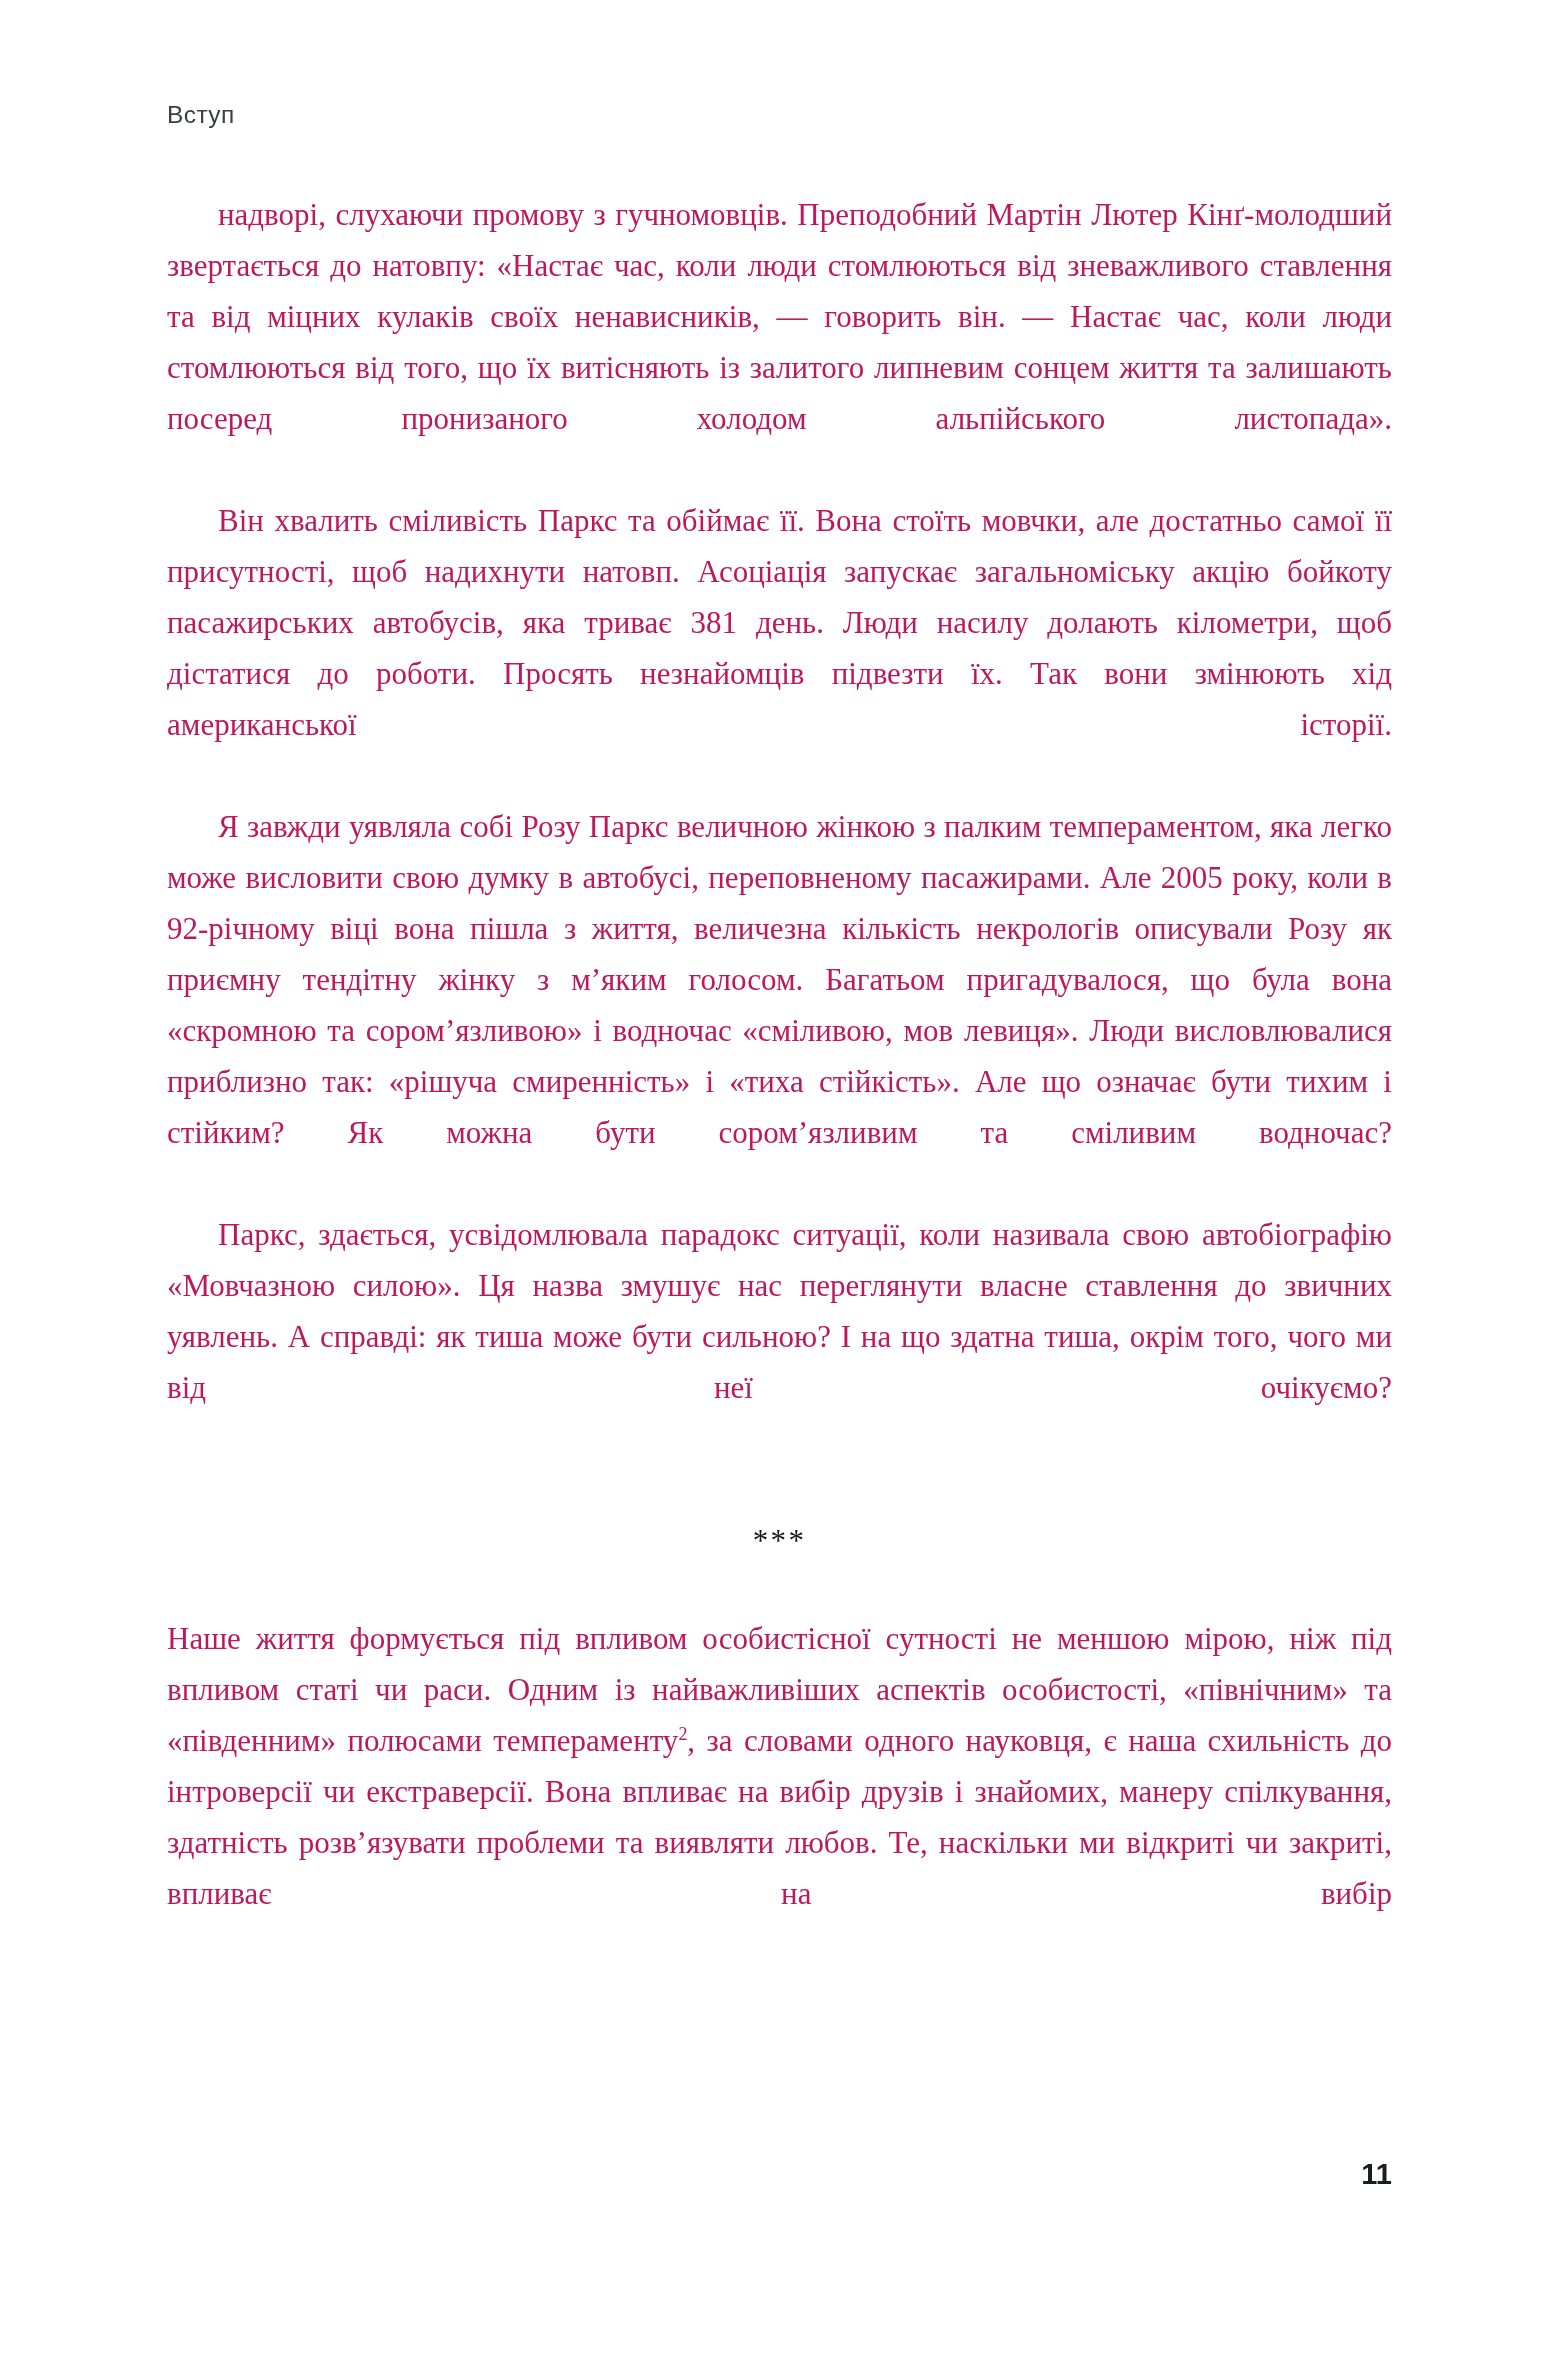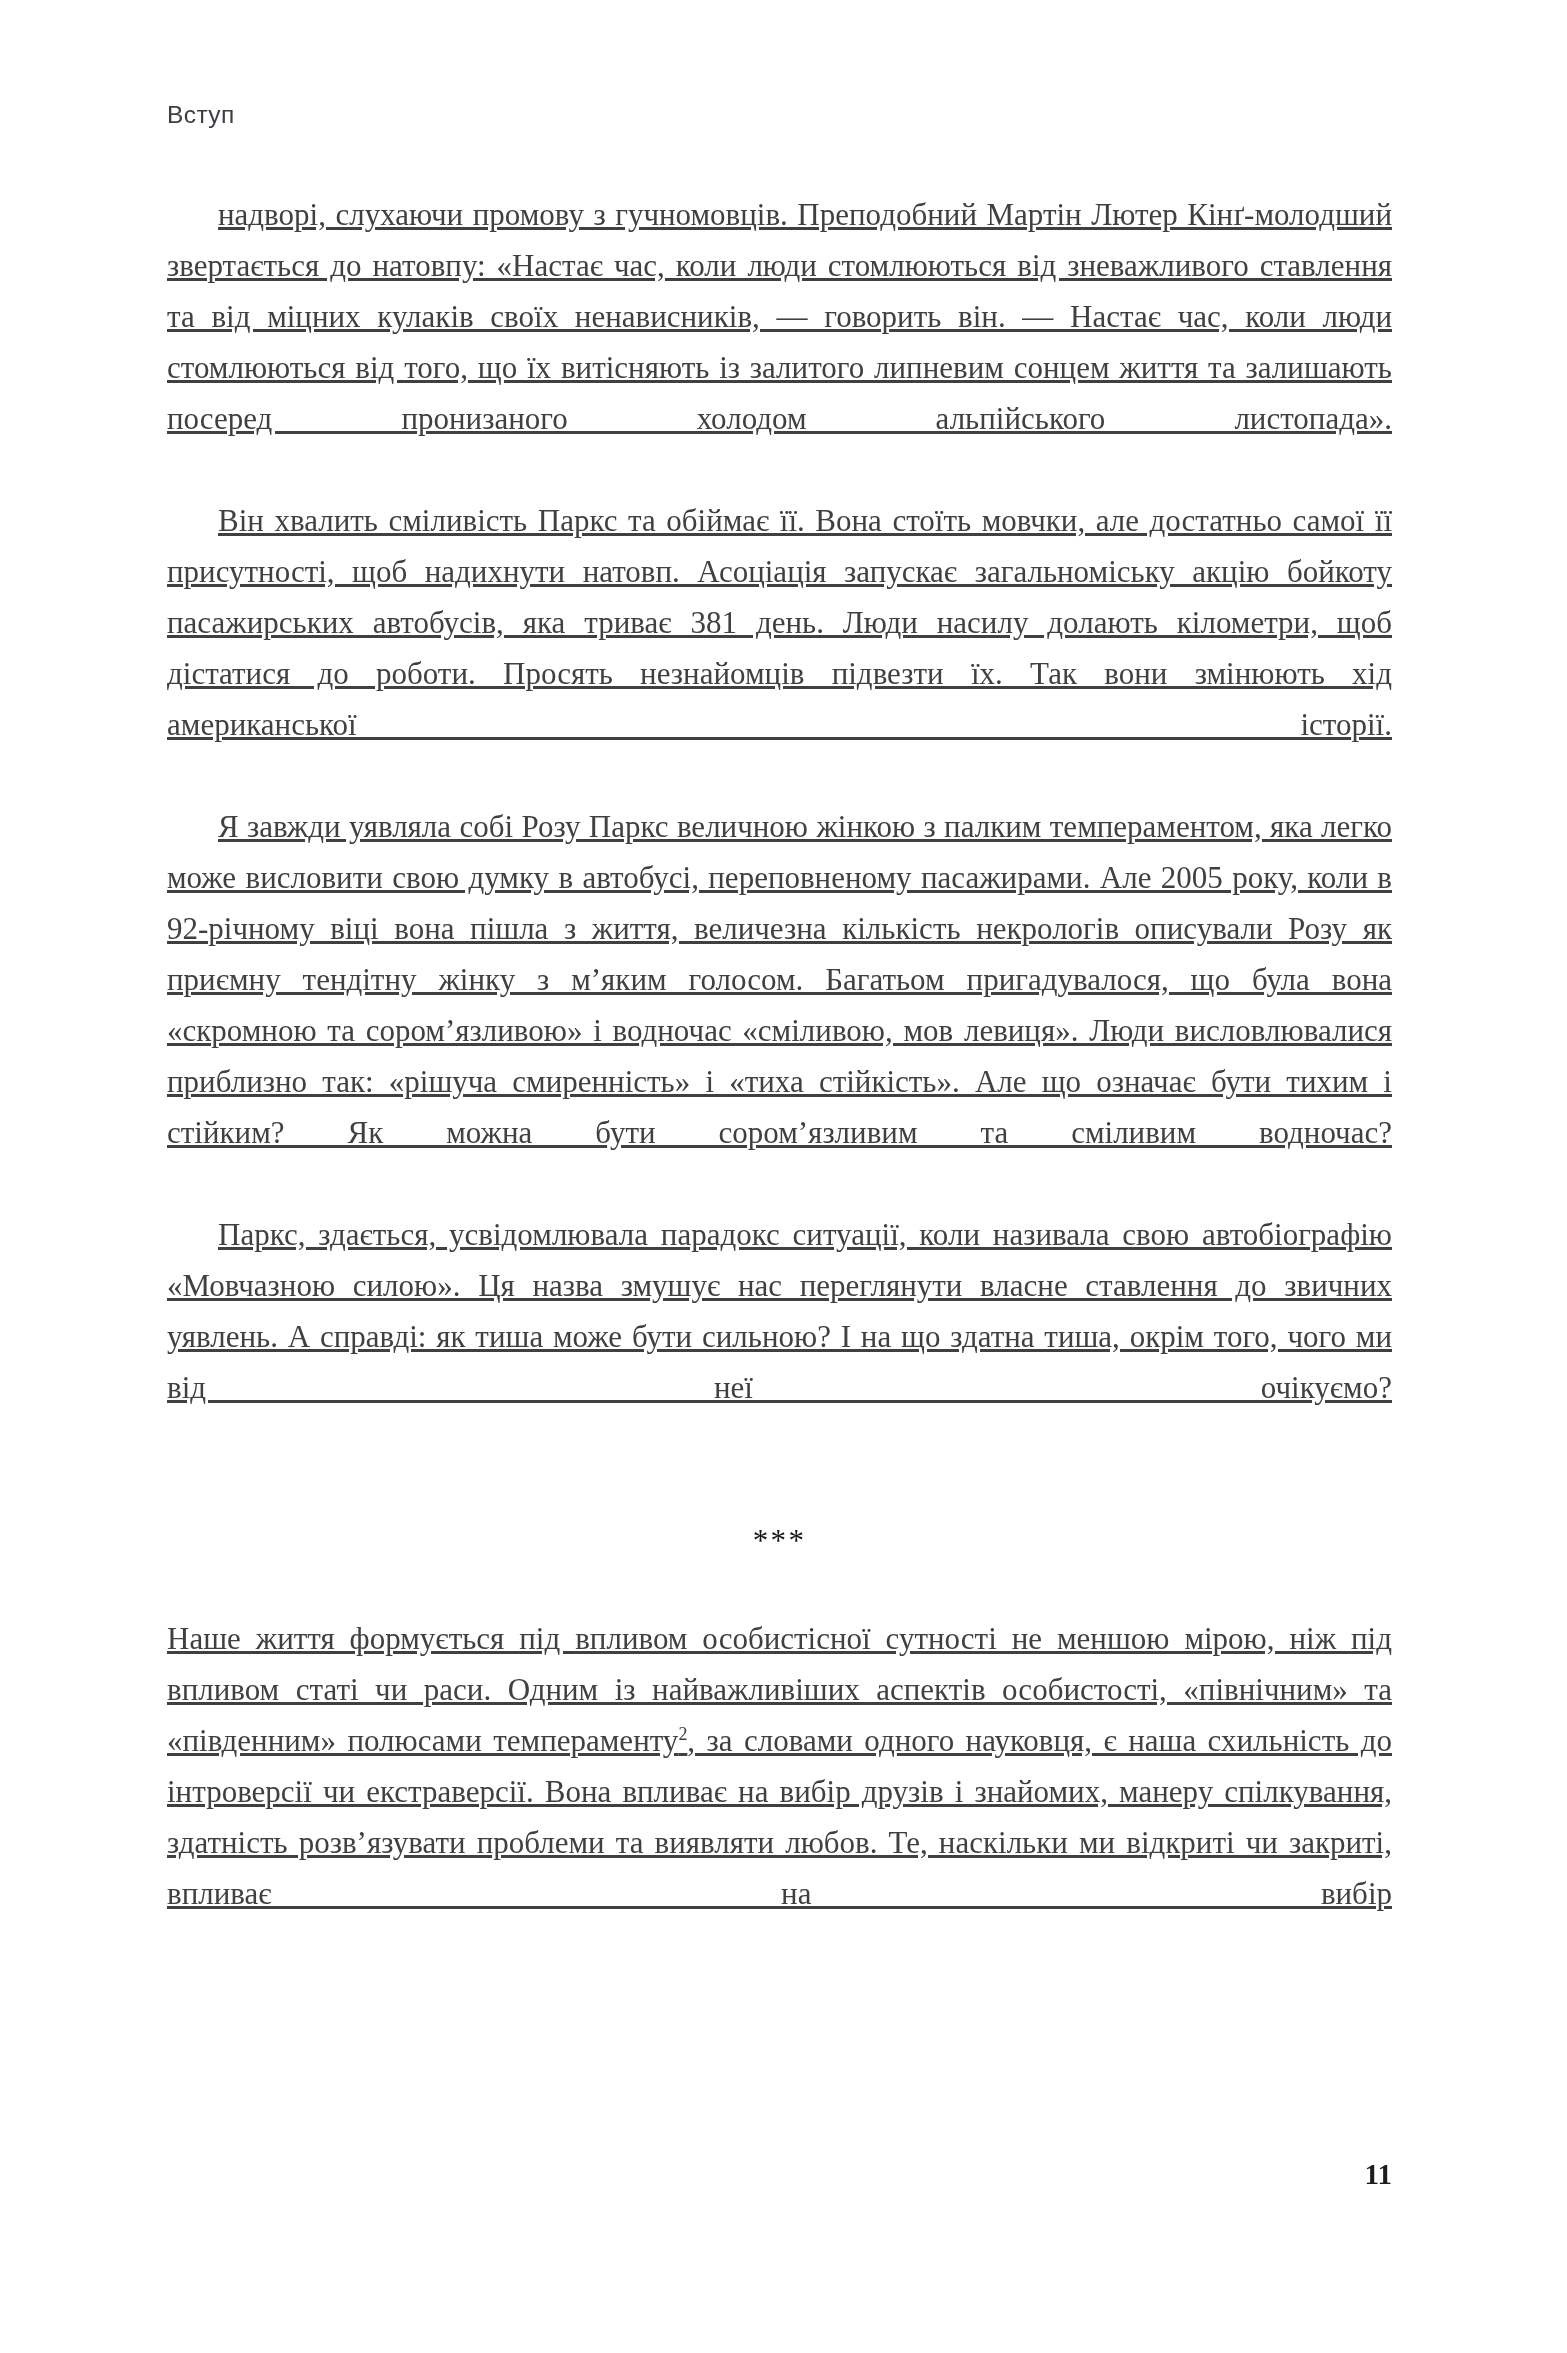--- a/index.html
+++ b/index.html
@@ -45,22 +45,21 @@
 
   p.body-par {
     margin: 0;
     font-size: 31px;
     line-height: 51px;
     text-align: justify;
     text-justify: inter-word;
     text-indent: 51px;
     hyphens: manual;
     word-spacing: 0.4px;
-    color: #404040;
-    text-decoration: underline;
+    color: #be185d;
   }
   p.body-par.no-indent {
     text-indent: 0;
   }
 
   
   p.body-par::after {
     content: "";
     display: inline-block;
     width: 100%;
@@ -86,21 +85,21 @@
   }
 
   
   .folio {
     position: absolute;
     left: 167px;
     right: 176px;
     top: 2152px;
     height: 44px;
     text-align: right;
-    font-family: Liberation Serif, serif;
+    font-family: Liberation Sans, sans-serif;
     font-weight: bold;
     font-size: 29px;
     line-height: 44px;
     color: #1b1e21;
   }
 </style>
 </head>
 <body>
 
 <div class="page">

